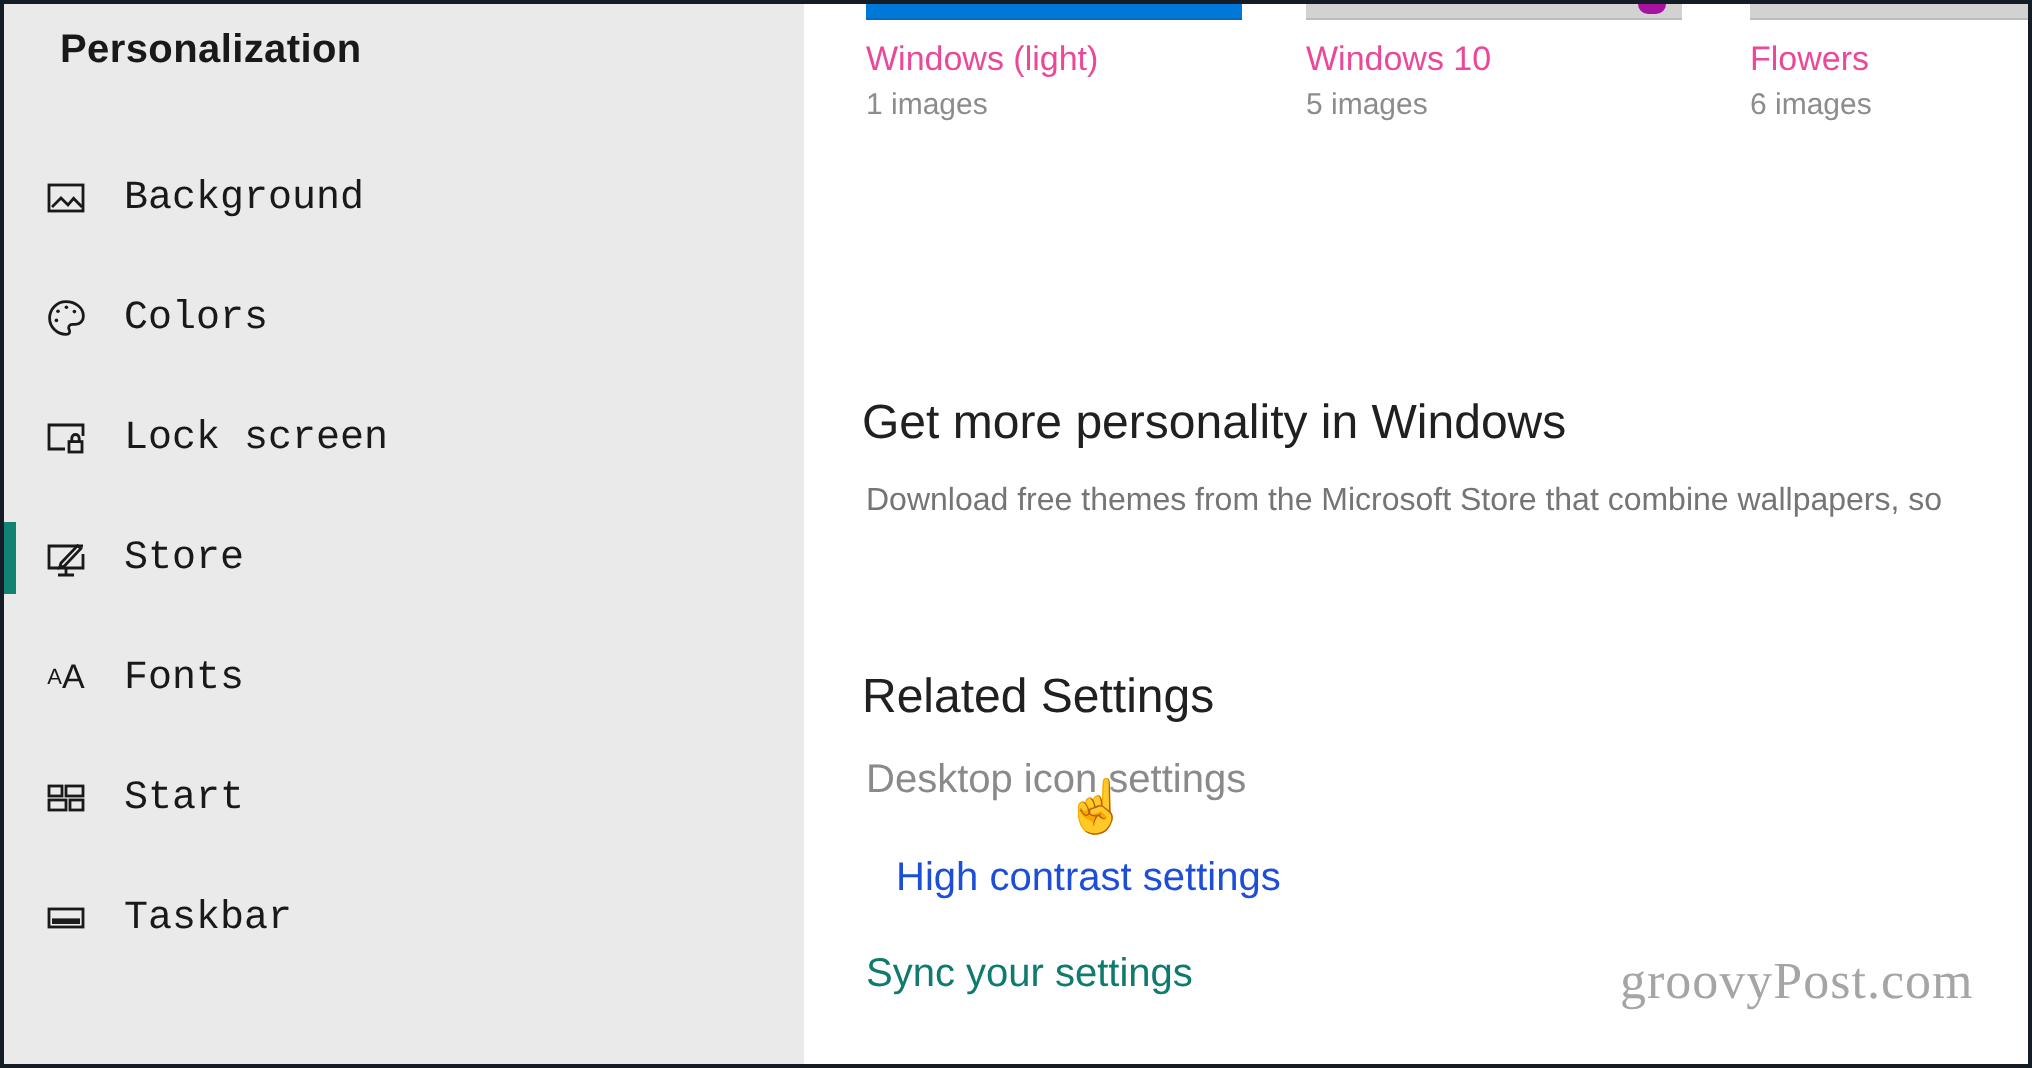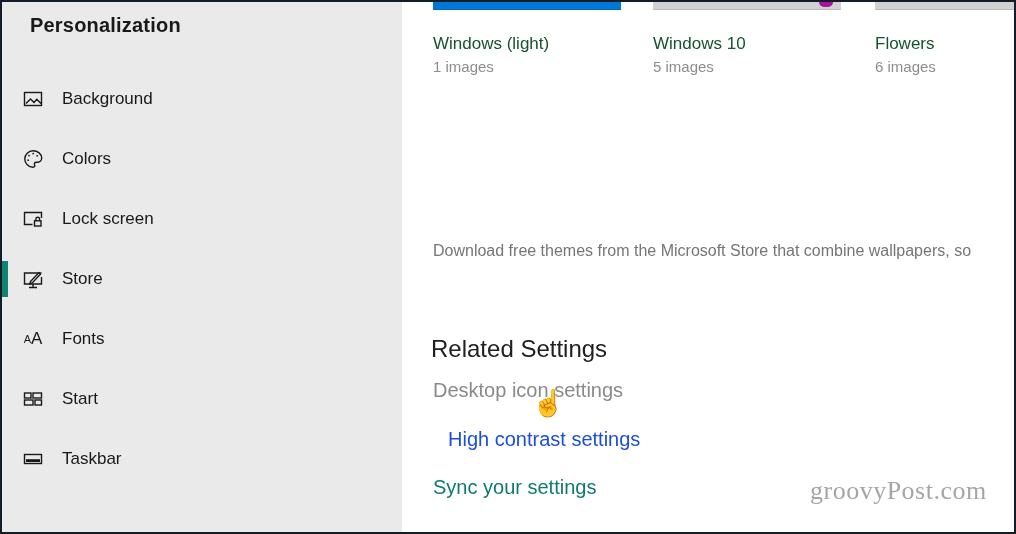--- a/index.html
+++ b/index.html
@@ -10,39 +10,39 @@
 
   
   .sidebar { position:absolute; left:0; top:0; width:400px; height:530px;
              background:#eaeaea; overflow:hidden; }
   .sidebar h1 { position:absolute; left:28px; top:12px; font-size:20px;
                 font-weight:700; color:#191919; letter-spacing:0.2px; }
   .nav-row { position:absolute; left:0; width:100%; height:44px;
              display:flex; align-items:center; cursor:default; }
   .nav-row .icn { position:absolute; left:20px; width:22px; height:22px;
                   display:flex; align-items:center; justify-content:center; }
-  .nav-row .lbl { position:absolute; left:60px; font-size:17px; color:#191919; }
+  .nav-row .lbl { position:absolute; left:60px; font-size:20px; color:#191919;font-family:Liberation Mono, monospace; }
   .nav-row.selected { background:#d9d9d9; background:transparent; }
   .sel-bar { position:absolute; left:0; top:4px; width:6px; height:36px; }
 
   .icn svg { stroke:#191919; fill:none; stroke-width:1.4px; }
   .fonts-glyph { font-family:"Liberation Sans", sans-serif; color:#191919; }
   .fonts-glyph .a1 { font-size:11px; vertical-align:7px; }
   .fonts-glyph .a2 { font-size:17px; }
 
   
   .main { position:absolute; left:400px; top:0; width:612px; height:530px;
           background:#fff; overflow:hidden; }
 
   .card { position:absolute; top:0; width:190px; }
   .card .thumb { position:relative; height:8px; width:188px;
                  border-bottom:1px solid rgba(0,0,0,0.10); }
   .card .badge { position:absolute; top:0; left:166px; width:14px; height:5px;
                  border-radius:0 0 7px 7px; }
-  .card .name { margin-top:24px; font-size:17px; color:#14532d; }
+  .card .name { margin-top:10px; font-size:17px; color:#ec4899; }
   .card .count { margin-top:4px; font-size:15px; color:#8c8c8c; }
 
   h2.section { position:absolute; left:29px; font-size:24px; font-weight:400;
                color:#202020; white-space:nowrap; }
   .desc { position:absolute; left:31px; top:240px; font-size:16px;
           color:#757575; white-space:nowrap; width:700px; }
   .link { position:absolute; left:31px; font-size:20px; text-decoration:none;
           white-space:nowrap; cursor:pointer; }
   .link.pressed { color:#8a8a8a; }
 
@@ -154,20 +154,21 @@
       <div class="name">Windows 10</div>
       <div class="count">5 images</div>
     </div>
 
     <div class="card" style="left:473px">
       <div class="thumb" style="background: rgb(210, 210, 210);"></div>
       <div class="name">Flowers</div>
       <div class="count">6 images</div>
     </div>
 
+    <h2 class="section" style="top:196px">Get more personality in Windows</h2>
     <p class="desc">Download free themes from the Microsoft Store that combine wallpapers, so</p>
 
     <h2 class="section" style="top:333px">Related Settings</h2>
 
     <a class="link pressed" style="top:377px">Desktop icon settings</a>
     <a class="link teal" style="top: 426px; color: #1d4ed8; margin-left: 15px;">High contrast settings</a>
     <a class="link teal" style="top: 474px; color: rgb(15, 122, 110);">Sync your settings</a>
 
     <div class="watermark">groovyPost.com</div>
 

